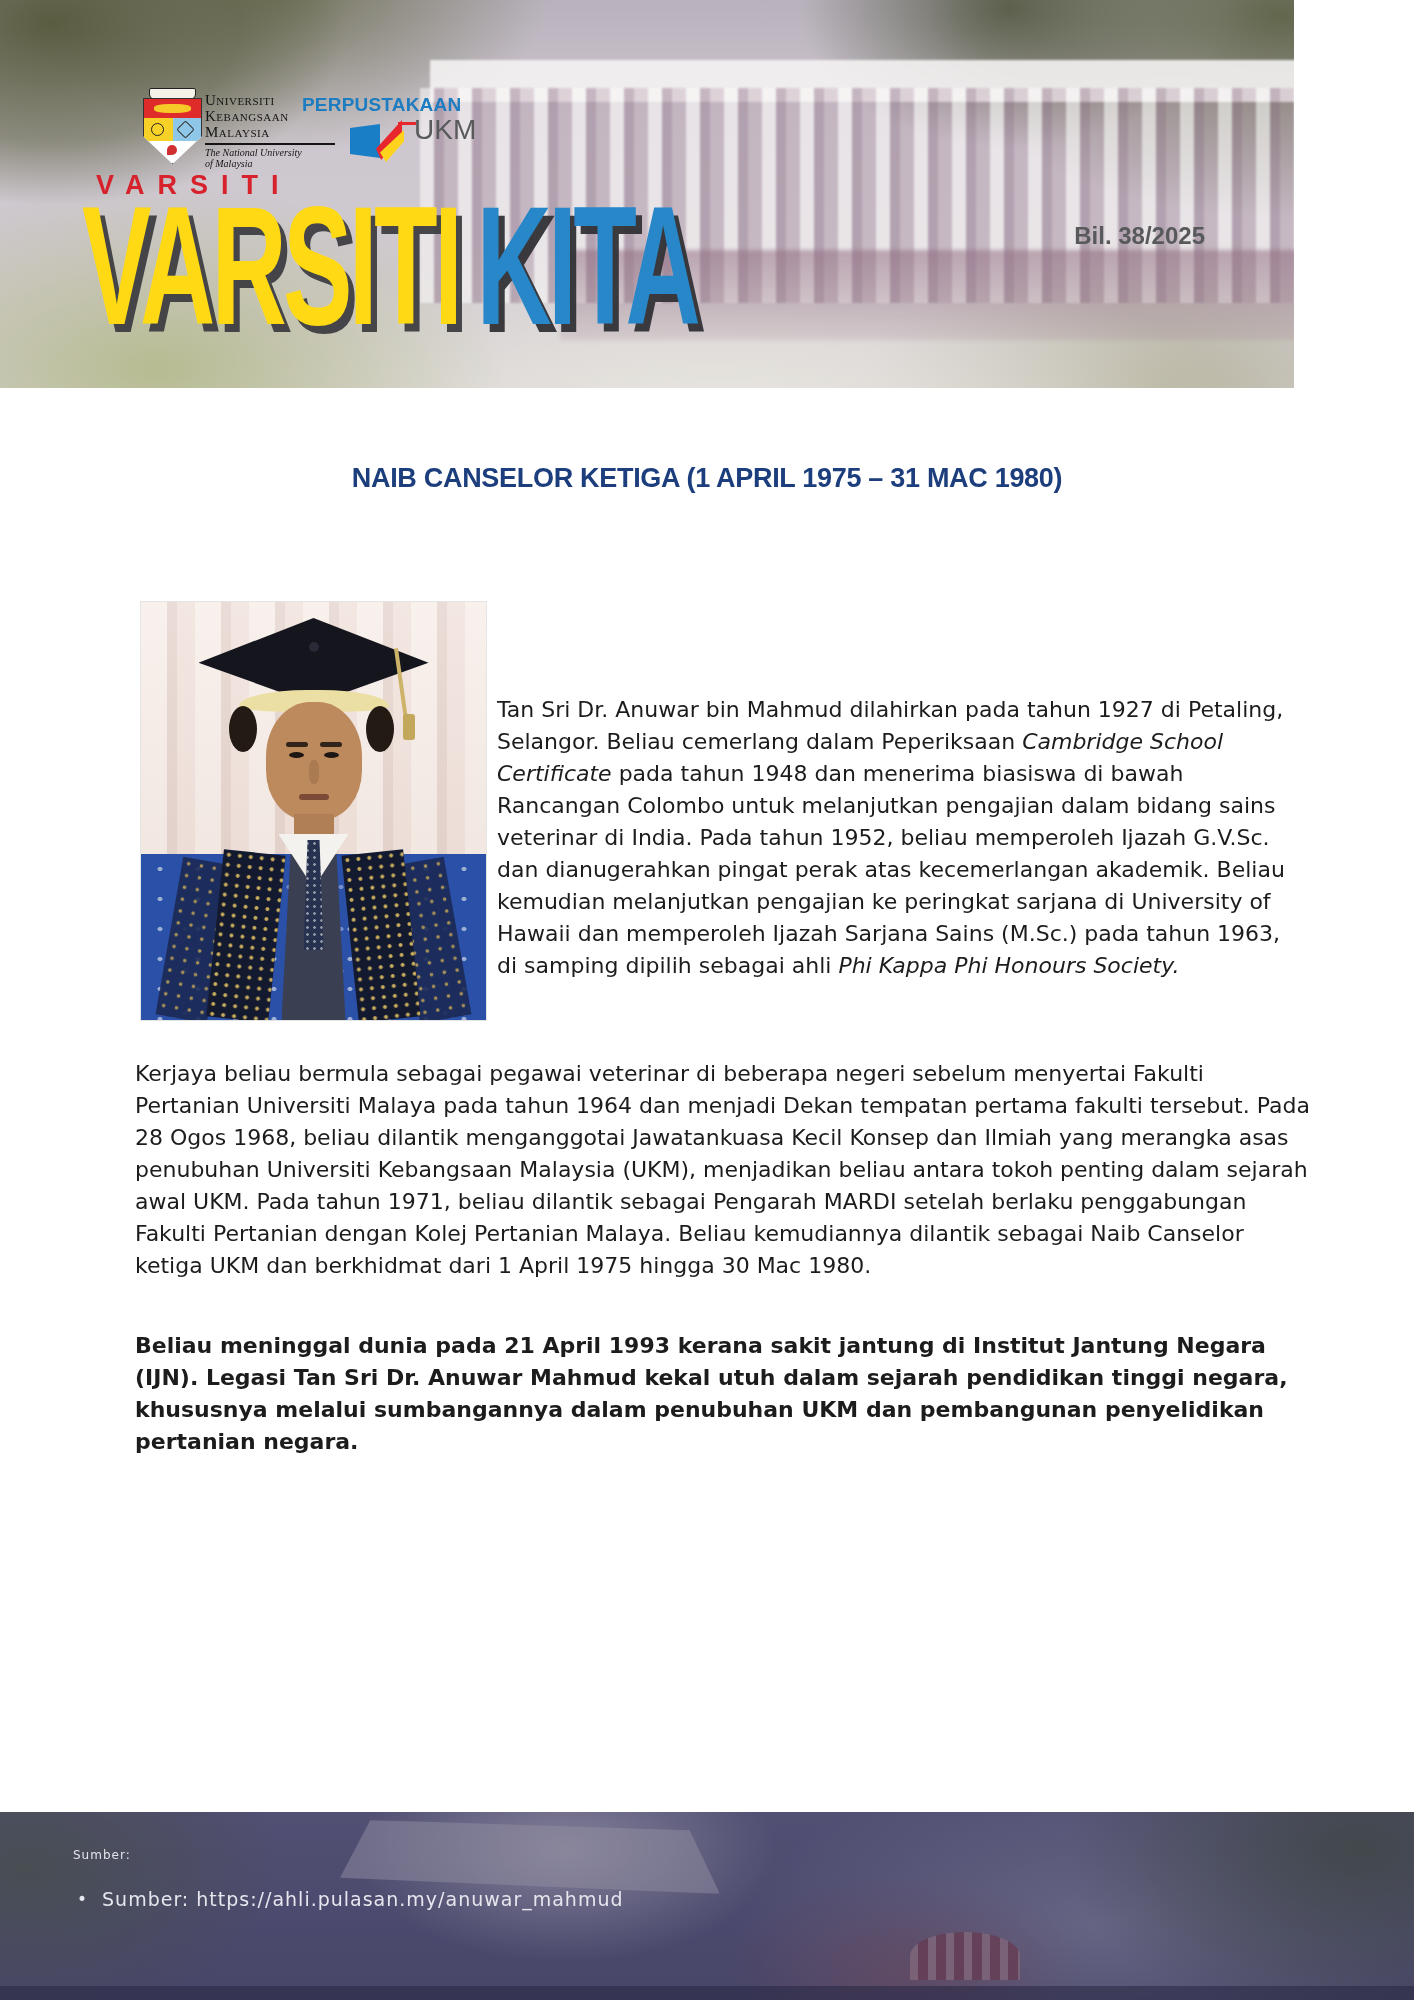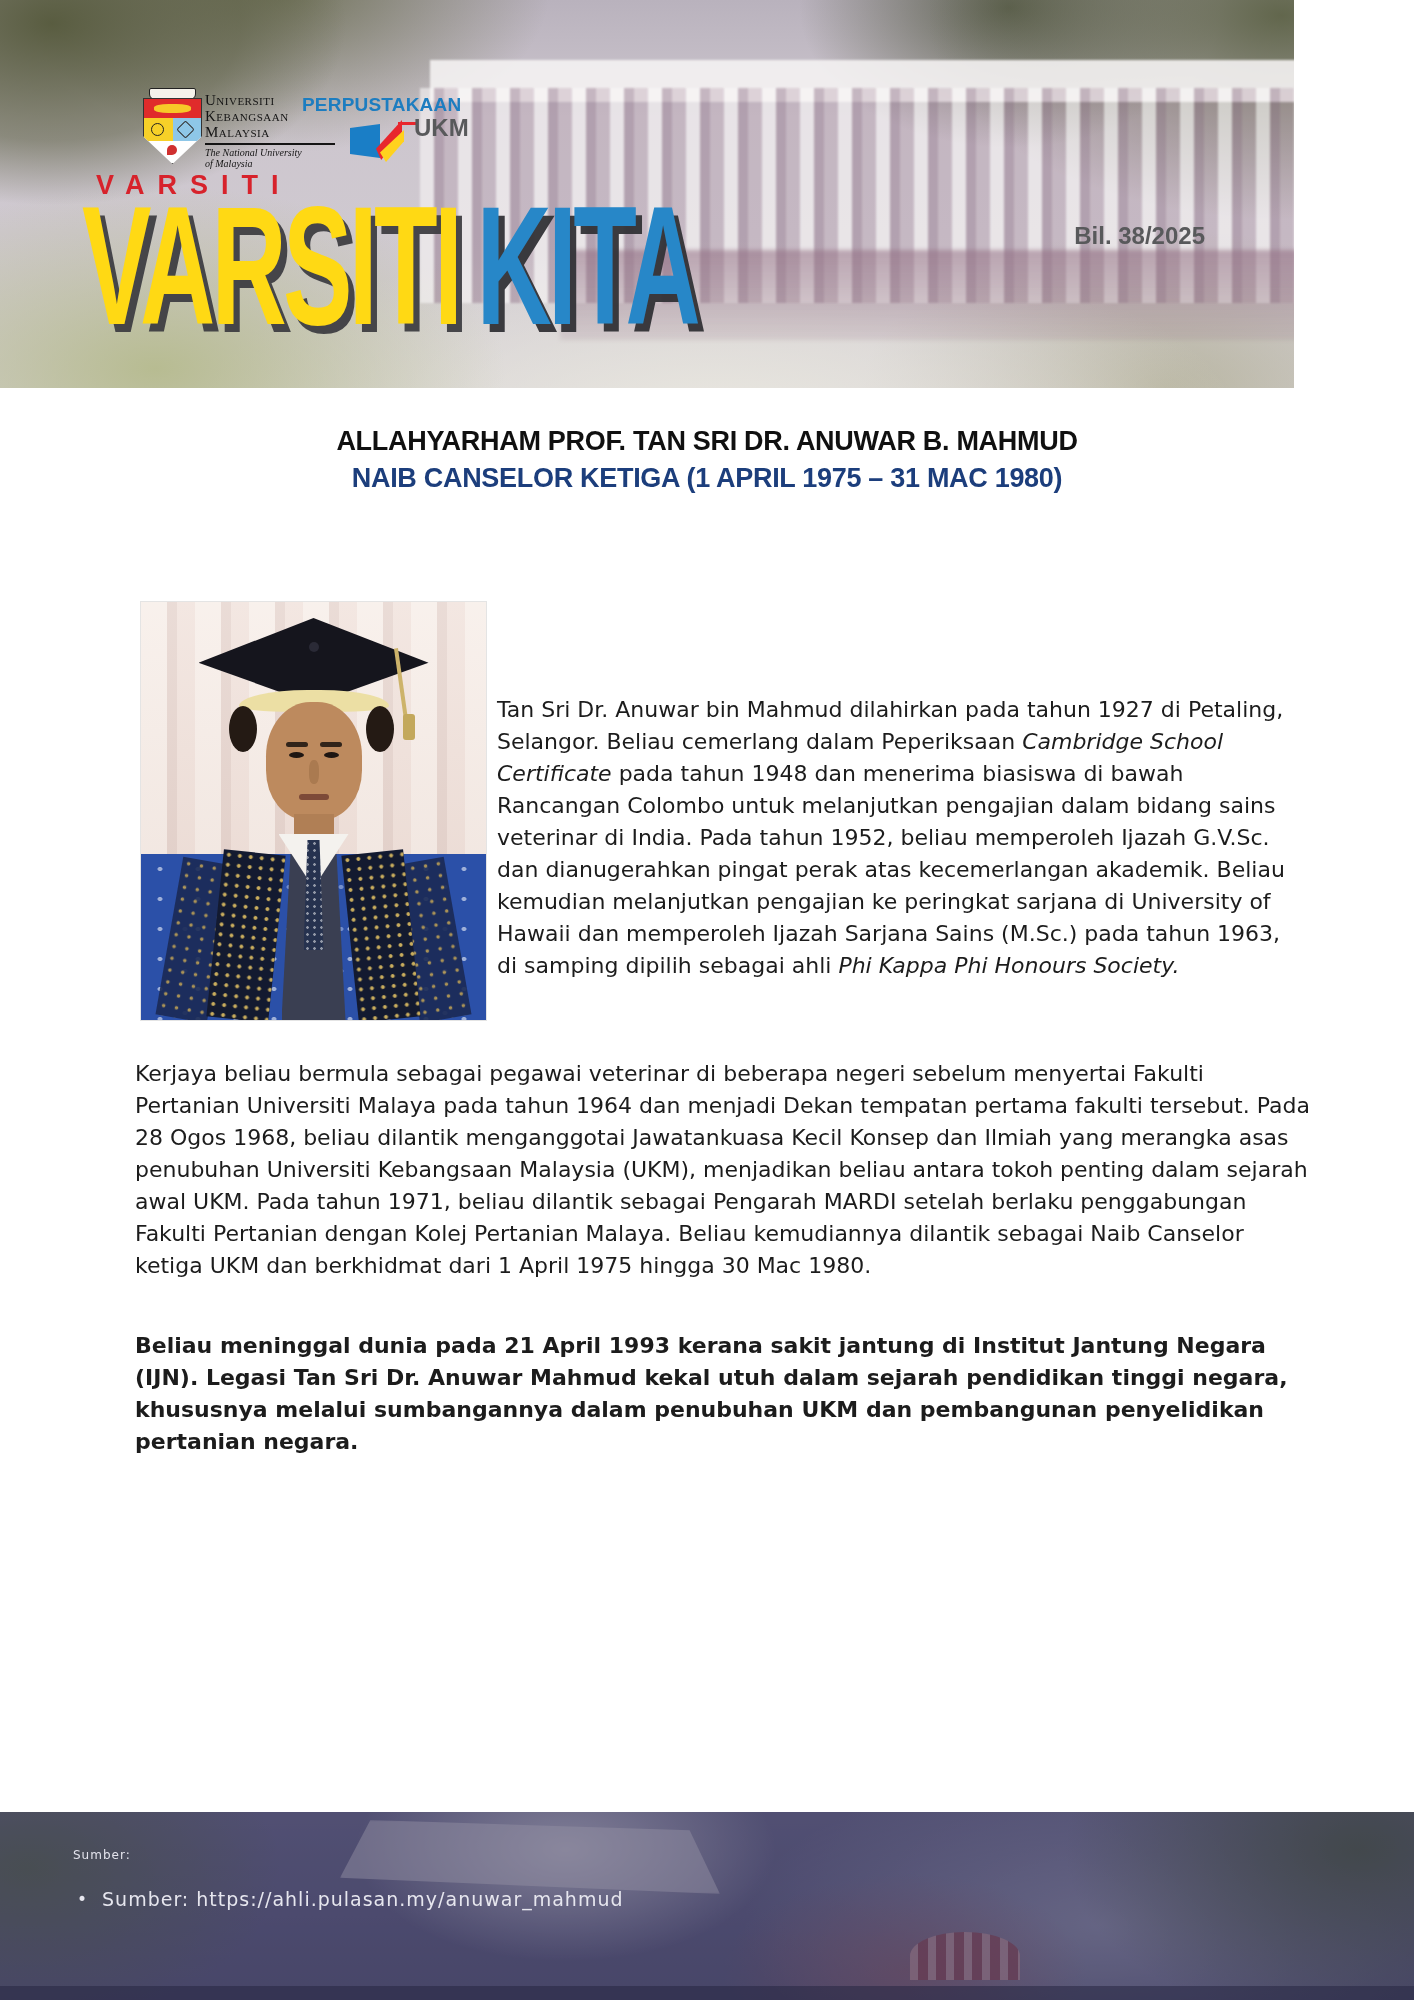--- a/index.html
+++ b/index.html
@@ -49,21 +49,21 @@
   .lib-logo{position:absolute;left:302px;top:94px;width:170px;height:66px;}
   .lib-title{font-family:"Liberation Sans",sans-serif;font-weight:bold;font-size:19px;letter-spacing:.2px;color:#1d7dc0;}
   .lib-book{position:absolute;left:48px;top:26px;width:66px;height:40px;}
   .book-left{position:absolute;left:0;top:4px;width:30px;height:34px;background:#1a7ec6;
       clip-path:polygon(0 12%,100% 0,100% 100%,0 88%);}
   .book-red{position:absolute;left:26px;top:0;width:26px;height:40px;background:#e8262d;
       clip-path:polygon(100% 0,100% 30%,20% 100%,0 72%);}
   .book-yellow{position:absolute;left:30px;top:10px;width:24px;height:32px;background:#ffd21e;
       clip-path:polygon(100% 0,100% 35%,25% 100%,0 70%);}
   .lib-abbr{position:absolute;left:112px;top:20px;font-family:"Liberation Sans",sans-serif;
-      font-weight:bold;font-size:24px;color:#58595b;}
+      font-weight:normal;font-size:28px;color:#58595b;}
   .lib-rule{position:absolute;left:96px;top:28px;width:18px;height:3px;background:#e8262d;}
 
   
   .kicker{position:absolute;left:96px;top:170px;font-family:"Liberation Sans",sans-serif;
       font-weight:bold;font-size:27px;letter-spacing:13px;color:#d7222b;}
   .mast-words{position:absolute;left:82px;top:186px;white-space:nowrap;
       font-family:"Liberation Sans",sans-serif;font-weight:bold;font-size:168px;line-height:160px;
       letter-spacing:-6px;transform:scaleX(.62);transform-origin:left top;}
   .word-varsiti{color:#ffd914;text-shadow:10px 8px 0 rgba(62,62,66,.95);}
   .word-kita{color:#2787c8;text-shadow:10px 8px 0 rgba(50,50,54,.95);margin-left:28px;}
@@ -199,21 +199,20 @@
     </div>
 
     <div class="kicker">VARSITI</div>
     <div class="mast-words">
       <span class="word-varsiti">VARSITI</span><span class="word-kita">KITA</span>
     </div>
 
     <div class="issue">Bil. 38/2025</div>
   </div>
 
-  <h1 class="title1" style="margin:0;">ALLAHYARHAM PROF. TAN SRI DR. ANUWAR B. MAHMUD</h1>
   <h2 class="title2" style="margin:0;">NAIB CANSELOR KETIGA (1 APRIL 1975 – 31 MAC 1980)</h2>
 
   <div class="photo">
     <div class="board"></div>
     <div class="board-btn"></div>
     <div class="tassel-cord"></div>
     <div class="tassel-tip"></div>
     <div class="cap-band"></div>
     <div class="hair-l"></div>
     <div class="hair-r"></div>

